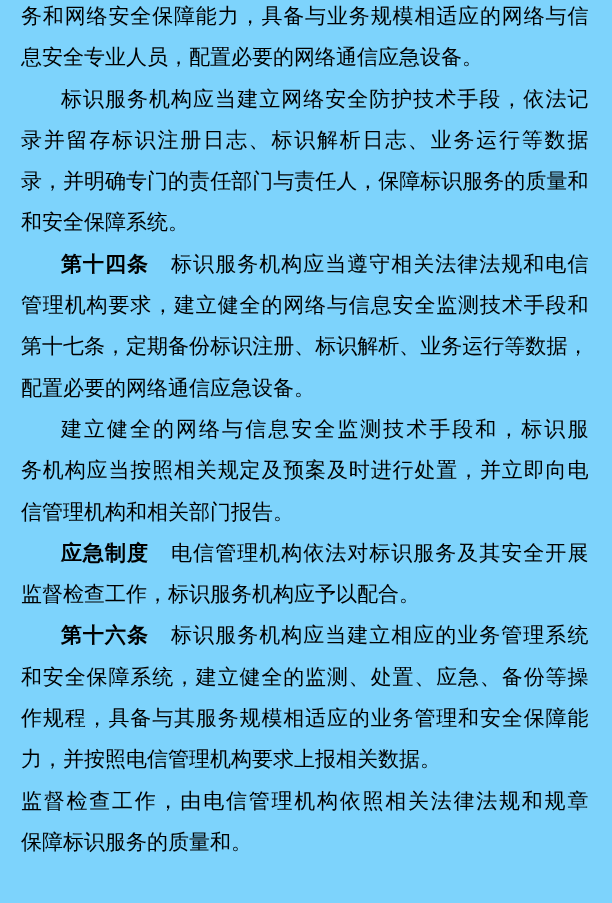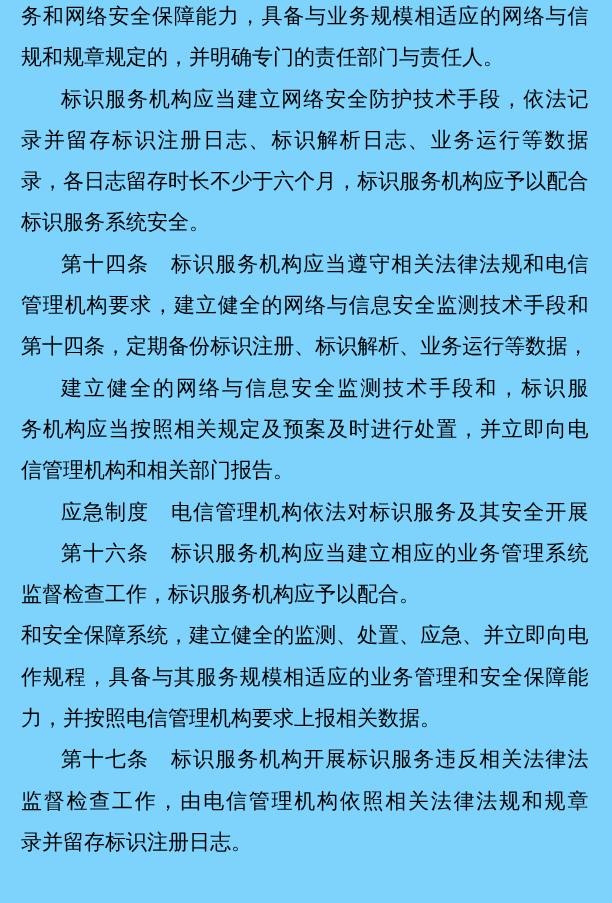--- a/index.html
+++ b/index.html
@@ -34,43 +34,43 @@
   .line.justify {
     white-space: normal;
     text-align: justify;
     text-align-last: justify;
     letter-spacing: -0.4px;
   }
   .line.indent {
     text-indent: 40px;
   }
   .line b {
-    font-weight: normal;
+    font-weight: bold;
   }
 </style>
 </head>
 <body>
 
 <div class="page">
   <div class="doc-body" style="color: rgb(0, 0, 0);">
       <div class="line justify">务和网络安全保障能力，具备与业务规模相适应的网络与信</div>
-      <div class="line">规和规章规定的，并明确专门的责任部门与责任人。</div>
+      <div class="line">息安全专业人员，配置必要的网络通信应急设备。</div>
       <div class="line indent justify">标识服务机构应当建立网络安全防护技术手段，依法记</div>
       <div class="line justify">录并留存标识注册日志、标识解析日志、业务运行等数据</div>
-      <div class="line justify">录，各日志留存时长不少于六个月，标识服务机构应予以配合</div>
-      <div class="line">标识服务系统安全。</div>
+      <div class="line justify">录，并明确专门的责任部门与责任人，保障标识服务的质量和</div>
+      <div class="line">和安全保障系统。</div>
       <div class="line indent justify"><b>第十四条</b>　标识服务机构应当遵守相关法律法规和电信</div>
       <div class="line justify">管理机构要求，建立健全的网络与信息安全监测技术手段和</div>
-      <div class="line justify">第十四条，定期备份标识注册、标识解析、业务运行等数据，</div>
+      <div class="line justify">第十七条，定期备份标识注册、标识解析、业务运行等数据，</div>
+      <div class="line">配置必要的网络通信应急设备。</div>
       <div class="line indent justify">建立健全的网络与信息安全监测技术手段和，标识服</div>
       <div class="line justify">务机构应当按照相关规定及预案及时进行处置，并立即向电</div>
       <div class="line">信管理机构和相关部门报告。</div>
       <div class="line indent justify"><b>应急制度</b>　电信管理机构依法对标识服务及其安全开展</div>
+      <div class="line">监督检查工作，标识服务机构应予以配合。</div>
       <div class="line indent justify"><b>第十六条</b>　标识服务机构应当建立相应的业务管理系统</div>
-      <div class="line">监督检查工作，标识服务机构应予以配合。</div>
-      <div class="line justify">和安全保障系统，建立健全的监测、处置、应急、并立即向电</div>
+      <div class="line justify">和安全保障系统，建立健全的监测、处置、应急、备份等操</div>
       <div class="line justify">作规程，具备与其服务规模相适应的业务管理和安全保障能</div>
       <div class="line">力，并按照电信管理机构要求上报相关数据。</div>
-      <div class="line indent justify"><b>第十七条</b>　标识服务机构开展标识服务违反相关法律法</div>
       <div class="line justify">监督检查工作，由电信管理机构依照相关法律法规和规章</div>
-      <div class="line">录并留存标识注册日志。</div>
+      <div class="line">保障标识服务的质量和。</div>
     </div>
 </div>
 
 </body></html>

